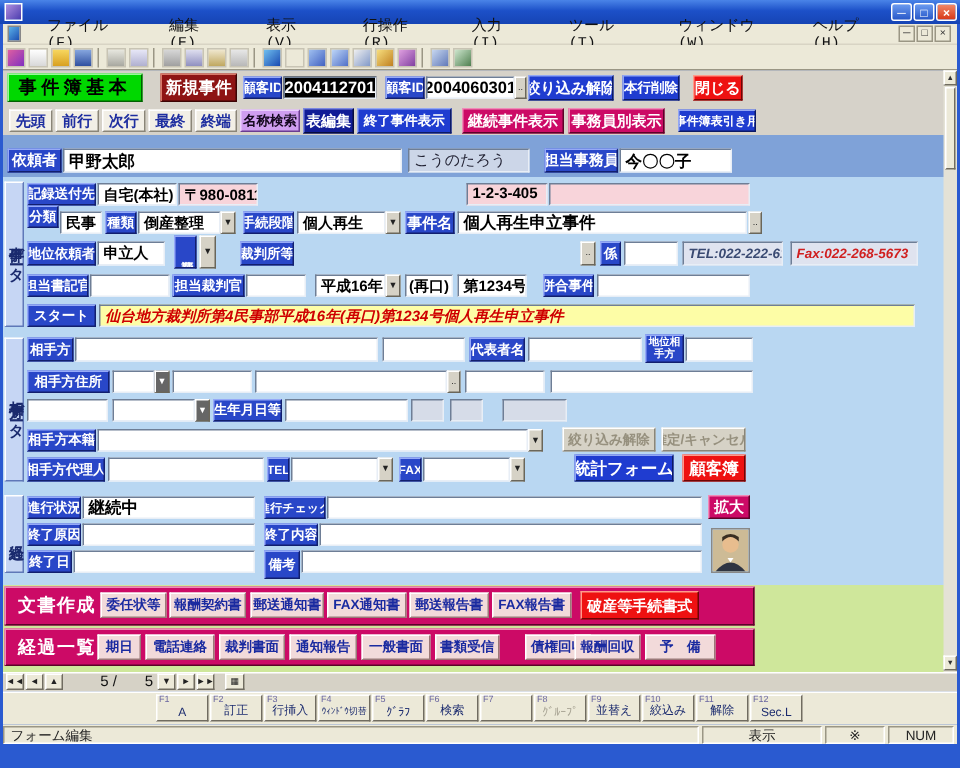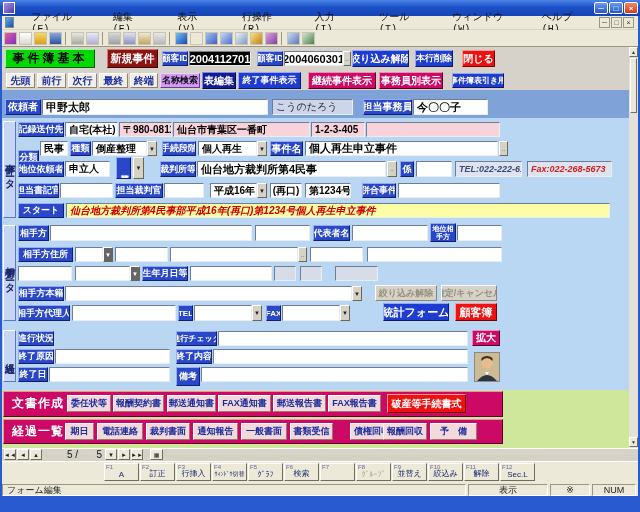--- a/index.html
+++ b/index.html
@@ -154,42 +154,40 @@
   <div class="inp" style="left:42px;top:99px;width:226px;height:16px;">甲野太郎</div>
   <div class="inp kana" style="left:272px;top:99px;width:81px;height:16px;">こうのたろう</div>
   <div class="lbl" style="left:363px;top:99px;width:49px;height:16px;">担当事務員</div>
   <div class="inp" style="left:413px;top:99px;width:75px;height:16px;">今〇〇子</div>
 
   <div class="vlab" style="left:3px;top:121px;width:13px;height:97px;">事件データ</div>
 
   <div class="lbl" style="left:18px;top:122px;width:46px;height:15px;font-size:9px;">記録送付先</div>
   <div class="inp" style="left:65px;top:122px;width:53px;height:15px;font-size:10px;">自宅(本社)</div>
   <div class="inp pink" style="left:119px;top:122px;width:53px;height:15px;font-size:10px;">〒980-0811</div>
-  <div class="inp pink" style="left:173px;top:122px;width:137px;height:15px;font-size:10px;">仙台市青葉区一番町</div>
   <div class="inp pink" style="left:311px;top:122px;width:54px;height:15px;font-size:10px;">1-2-3-405</div>
   <div class="inp pink" style="left:366px;top:122px;width:134px;height:15px;"></div>
 
-  <div class="lbl" style="left:18px;top:150px;width:21px;height:15px;font-size:9px;">分類</div>
+  <div class="lbl" style="left:18px;top:137px;width:21px;height:15px;font-size:9px;">分類</div>
   <div class="inp" style="left:40px;top:141px;width:28px;height:15px;font-size:10px;">民事</div>
   <div class="lbl" style="left:70px;top:141px;width:21px;height:15px;font-size:9px;">種類</div>
   <div class="inp" style="left:92px;top:141px;width:55px;height:15px;font-size:10px;">倒産整理</div>
   <div class="dbtn" style="left:147px;top:141px;width:10px;height:15px;">▼</div>
   <div class="lbl" style="left:162px;top:141px;width:34px;height:15px;font-size:9px;">手続段階</div>
   <div class="inp" style="left:198px;top:141px;width:59px;height:15px;font-size:10px;">個人再生</div>
   <div class="dbtn" style="left:257px;top:141px;width:10px;height:15px;">▼</div>
   <div class="lbl" style="left:270px;top:141px;width:33px;height:15px;">事件名</div>
   <div class="inp" style="left:305px;top:141px;width:193px;height:15px;">個人再生申立事件</div>
   <div class="dbtn" style="left:499px;top:141px;width:9px;height:15px;">..</div>
 
   <div class="lbl" style="left:18px;top:161px;width:46px;height:16px;font-size:9px;">地位依頼者</div>
   <div class="inp" style="left:65px;top:161px;width:45px;height:16px;font-size:10px;">申立人</div>
   <div class="lbl" style="left:116px;top:157px;width:15px;height:22px;font-size:8px;writing-mode:vertical-rl;text-orientation:upright;">費証</div>
   <div class="dbtn" style="left:133px;top:157px;width:11px;height:22px;">▼</div>
   <div class="lbl" style="left:160px;top:161px;width:36px;height:16px;font-size:9px;">裁判所等</div>
-  <div class="inp" style="left:197px;top:161px;width:189px;height:16px;">仙台地方裁判所第4民事</div>
   <div class="dbtn" style="left:387px;top:161px;width:10px;height:16px;">..</div>
   <div class="lbl" style="left:400px;top:161px;width:14px;height:16px;font-size:9px;">係</div>
   <div class="inp" style="left:416px;top:161px;width:36px;height:16px;"></div>
   <div class="inp telbox" style="left:455px;top:161px;width:67px;height:16px;">TEL:022-222-6111</div>
   <div class="inp faxbox" style="left:527px;top:161px;width:85px;height:16px;">Fax:022-268-5673</div>
 
   <div class="lbl" style="left:18px;top:183px;width:41px;height:15px;font-size:9px;">担当書記官</div>
   <div class="inp" style="left:60px;top:183px;width:53px;height:15px;"></div>
   <div class="lbl" style="left:115px;top:183px;width:48px;height:15px;font-size:9px;">担当裁判官</div>
   <div class="inp" style="left:164px;top:183px;width:40px;height:15px;"></div>
@@ -244,20 +242,21 @@
   <div class="dbtn" style="left:252px;top:305px;width:10px;height:16px;">▼</div>
   <div class="lbl" style="left:266px;top:305px;width:15px;height:16px;font-size:8px;">FAX</div>
   <div class="inp" style="left:282px;top:305px;width:58px;height:16px;"></div>
   <div class="dbtn" style="left:340px;top:305px;width:10px;height:16px;">▼</div>
   <div class="btn blue" style="left:383px;top:303px;width:66px;height:18px;font-size:11px;">統計フォーム</div>
   <div class="btn red" style="left:455px;top:303px;width:42px;height:18px;font-size:11px;">顧客簿</div>
 
   <div class="vlab" style="left:3px;top:330px;width:13px;height:52px;">経過</div>
 
   <div class="lbl" style="left:18px;top:331px;width:36px;height:15px;font-size:9px;">進行状況</div>
+  <div class="inp" style="left:55px;top:331px;width:115px;height:15px;">継続中</div>
   <div class="lbl" style="left:176px;top:331px;width:41px;height:15px;font-size:8px;">進行チェック</div>
   <div class="inp" style="left:218px;top:331px;width:250px;height:15px;"></div>
   <div class="btn crimson" style="left:472px;top:330px;width:28px;height:16px;font-size:10px;">拡大</div>
 
   <div class="lbl" style="left:18px;top:349px;width:36px;height:15px;font-size:9px;">終了原因</div>
   <div class="inp" style="left:55px;top:349px;width:115px;height:15px;"></div>
   <div class="lbl" style="left:176px;top:349px;width:36px;height:15px;font-size:9px;">終了内容</div>
   <div class="inp" style="left:213px;top:349px;width:255px;height:15px;"></div>
 
   <div class="lbl" style="left:18px;top:367px;width:30px;height:15px;font-size:9px;">終了日</div>

